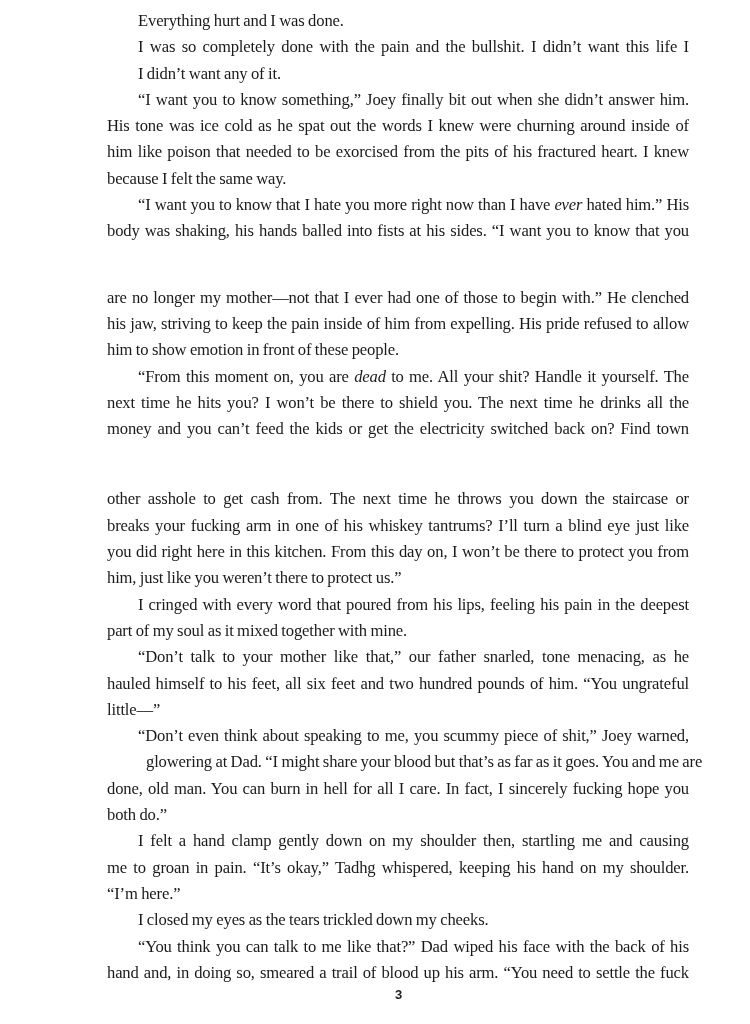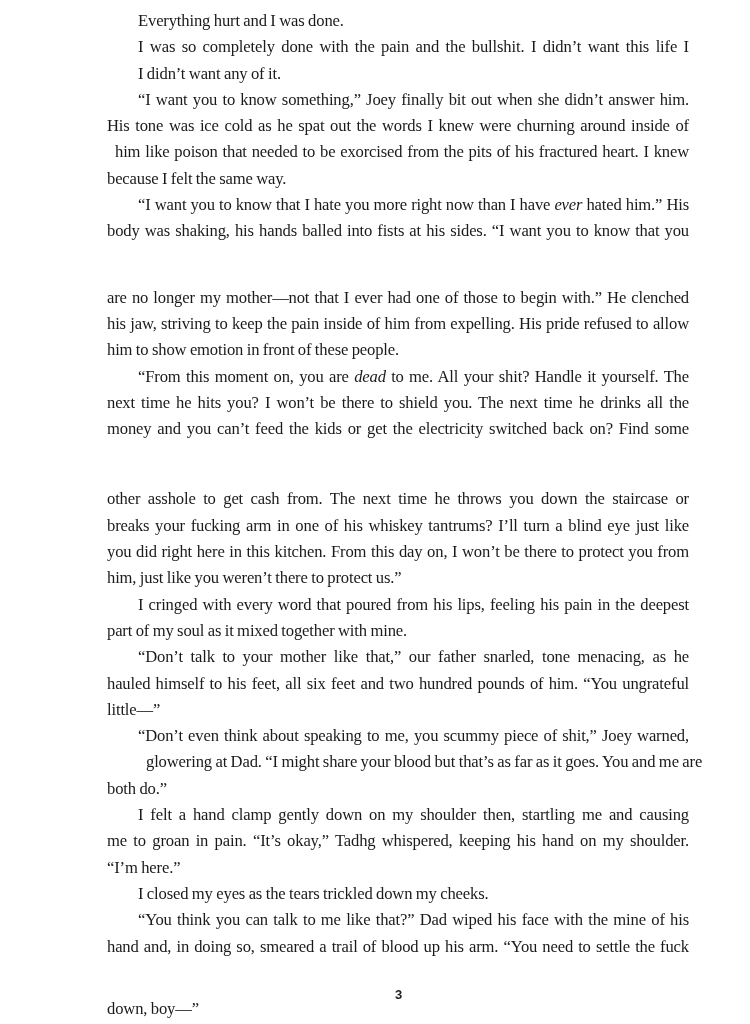--- a/index.html
+++ b/index.html
@@ -71,63 +71,64 @@
       </div>
       <div class="paragraph">
         <span class="line indent" style="white-space: pre;">I was so completely done with the pain and the bullshit. I didn’t want this life I</span>
       </div>
       <div class="paragraph">
         <span class="line indent last" style="white-space: pre;">I didn’t want any of it.</span>
       </div>
       <div class="paragraph">
         <span class="line indent" style="white-space: pre;">“I want you to know something,” Joey finally bit out when she didn’t answer him.</span>
         <span class="line" style="white-space: pre;">His tone was ice cold as he spat out the words I knew were churning around inside of</span>
-        <span class="line" style="white-space: pre; margin-left: 8px;">him like poison that needed to be exorcised from the pits of his fractured heart. I knew</span>
+        <span class="line" style="white-space: pre;">him like poison that needed to be exorcised from the pits of his fractured heart. I knew</span>
         <span class="line last" style="white-space: pre;">because I felt the same way.</span>
       </div>
       <div class="paragraph">
         <span class="line indent" style="white-space: pre;"><span>“I want you to know that I hate you more right now than I have </span><em>ever</em><span> hated him.” His</span></span>
         <span class="line" style="white-space: pre;">body was shaking, his hands balled into fists at his sides. “I want you to know that you</span>
         <span class="line" style="white-space: pre; margin-top: 40px;">are no longer my mother—not that I ever had one of those to begin with.” He clenched</span>
         <span class="line" style="white-space: pre;">his jaw, striving to keep the pain inside of him from expelling. His pride refused to allow</span>
         <span class="line last" style="white-space: pre;">him to show emotion in front of these people.</span>
       </div>
       <div class="paragraph">
         <span class="line indent" style="white-space: pre;"><span>“From this moment on, you are </span><em>dead</em><span> to me. All your shit? Handle it yourself. The</span></span>
         <span class="line" style="white-space: pre;">next time he hits you? I won’t be there to shield you. The next time he drinks all the</span>
-        <span class="line" style="white-space: pre;">money and you can’t feed the kids or get the electricity switched back on? Find some</span>
+        <span class="line" style="white-space: pre;">money and you can’t feed the kids or get the electricity switched back on? Find town</span>
         <span class="line" style="white-space: pre; margin-top: 44px;">other asshole to get cash from. The next time he throws you down the staircase or</span>
         <span class="line" style="white-space: pre;">breaks your fucking arm in one of his whiskey tantrums? I’ll turn a blind eye just like</span>
         <span class="line" style="white-space: pre;">you did right here in this kitchen. From this day on, I won’t be there to protect you from</span>
         <span class="line last" style="white-space: pre;">him, just like you weren’t there to protect us.”</span>
       </div>
       <div class="paragraph">
         <span class="line indent" style="white-space: pre;">I cringed with every word that poured from his lips, feeling his pain in the deepest</span>
         <span class="line last" style="white-space: pre;">part of my soul as it mixed together with mine.</span>
       </div>
       <div class="paragraph">
         <span class="line indent" style="white-space: pre;">“Don’t talk to your mother like that,” our father snarled, tone menacing, as he</span>
         <span class="line" style="white-space: pre;">hauled himself to his feet, all six feet and two hundred pounds of him. “You ungrateful</span>
         <span class="line last" style="white-space: pre;">little—”</span>
       </div>
       <div class="paragraph">
         <span class="line indent" style="white-space: pre;">“Don’t even think about speaking to me, you scummy piece of shit,” Joey warned,</span>
         <span class="line" style="white-space: pre; margin-left: 39px;">glowering at Dad. “I might share your blood but that’s as far as it goes. You and me are</span>
+        <span class="line" style="white-space: pre;">done, old man. You can burn in hell for all I care. In fact, I sincerely fucking hope you</span>
         <span class="line last" style="white-space: pre;">both do.”</span>
       </div>
       <div class="paragraph">
         <span class="line indent" style="white-space: pre;">I felt a hand clamp gently down on my shoulder then, startling me and causing</span>
         <span class="line" style="white-space: pre;">me to groan in pain. “It’s okay,” Tadhg whispered, keeping his hand on my shoulder.</span>
         <span class="line last" style="white-space: pre;">“I’m here.”</span>
       </div>
       <div class="paragraph">
         <span class="line indent last" style="white-space: pre;">I closed my eyes as the tears trickled down my cheeks.</span>
       </div>
       <div class="paragraph">
-        <span class="line indent" style="white-space: pre;">“You think you can talk to me like that?” Dad wiped his face with the mine of his</span>
+        <span class="line indent" style="white-space: pre;">“You think you can talk to me like that?” Dad wiped his face with the back of his</span>
         <span class="line" style="white-space: pre;">hand and, in doing so, smeared a trail of blood up his arm. “You need to settle the fuck</span>
         <span class="line last" style="white-space: pre; margin-top: 36px;">down, boy—”</span>
       </div>
       <div class="paragraph">
         <span class="line indent" style="white-space: pre;"><span>“You’re calling </span><em>me</em><span> boy?” Joey threw his head back and laughed humorlessly. “Me?</span></span>
       </div>
     </div>
   <div class="page-number">3</div>
 </div>
 

